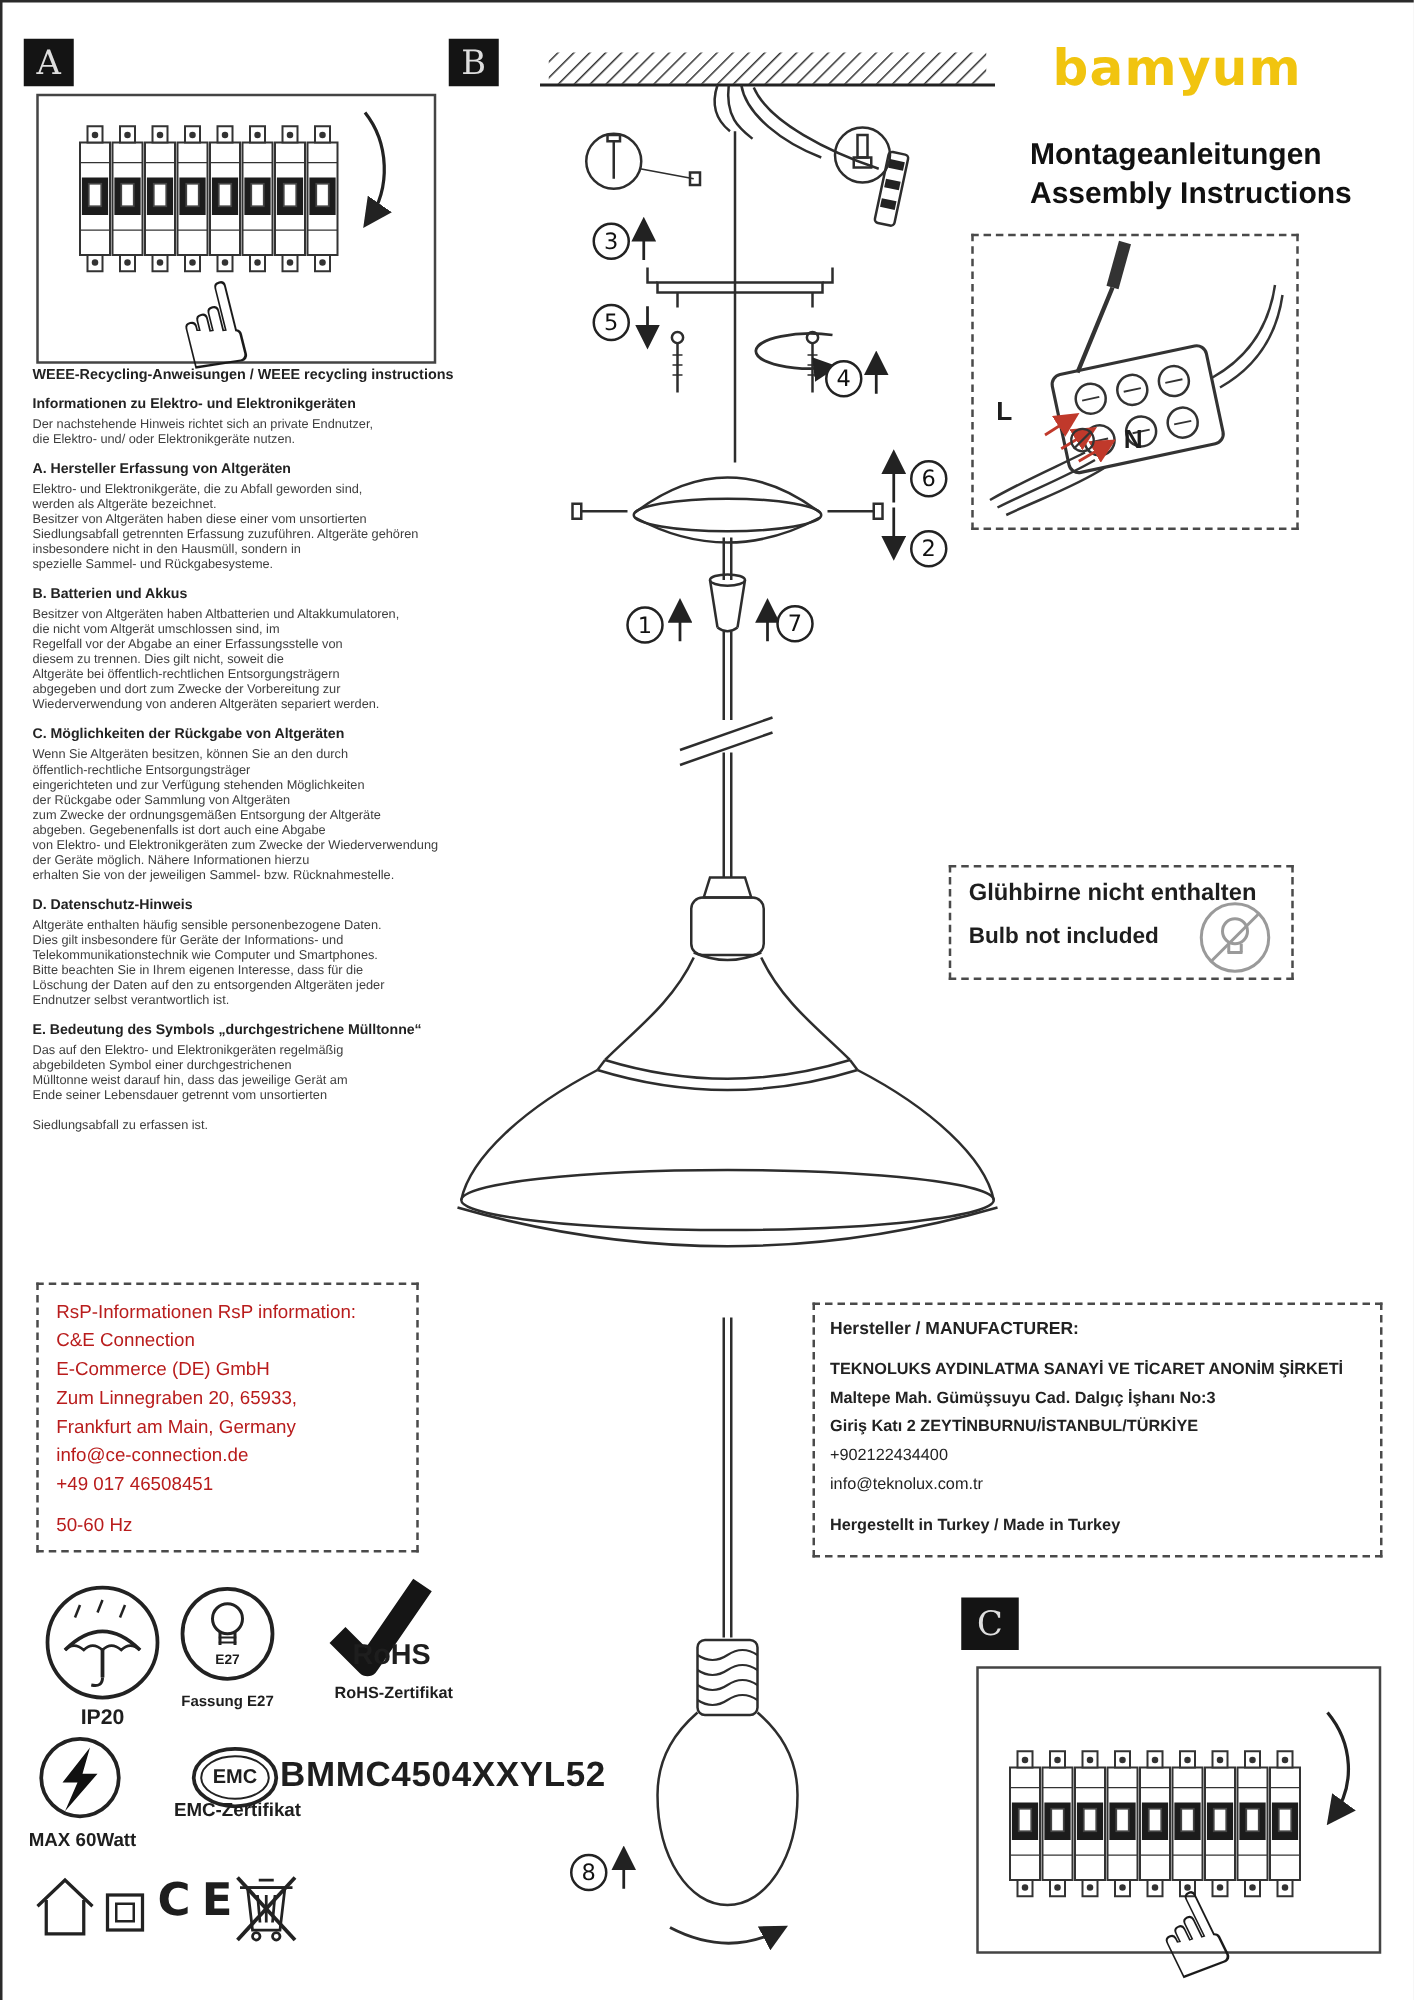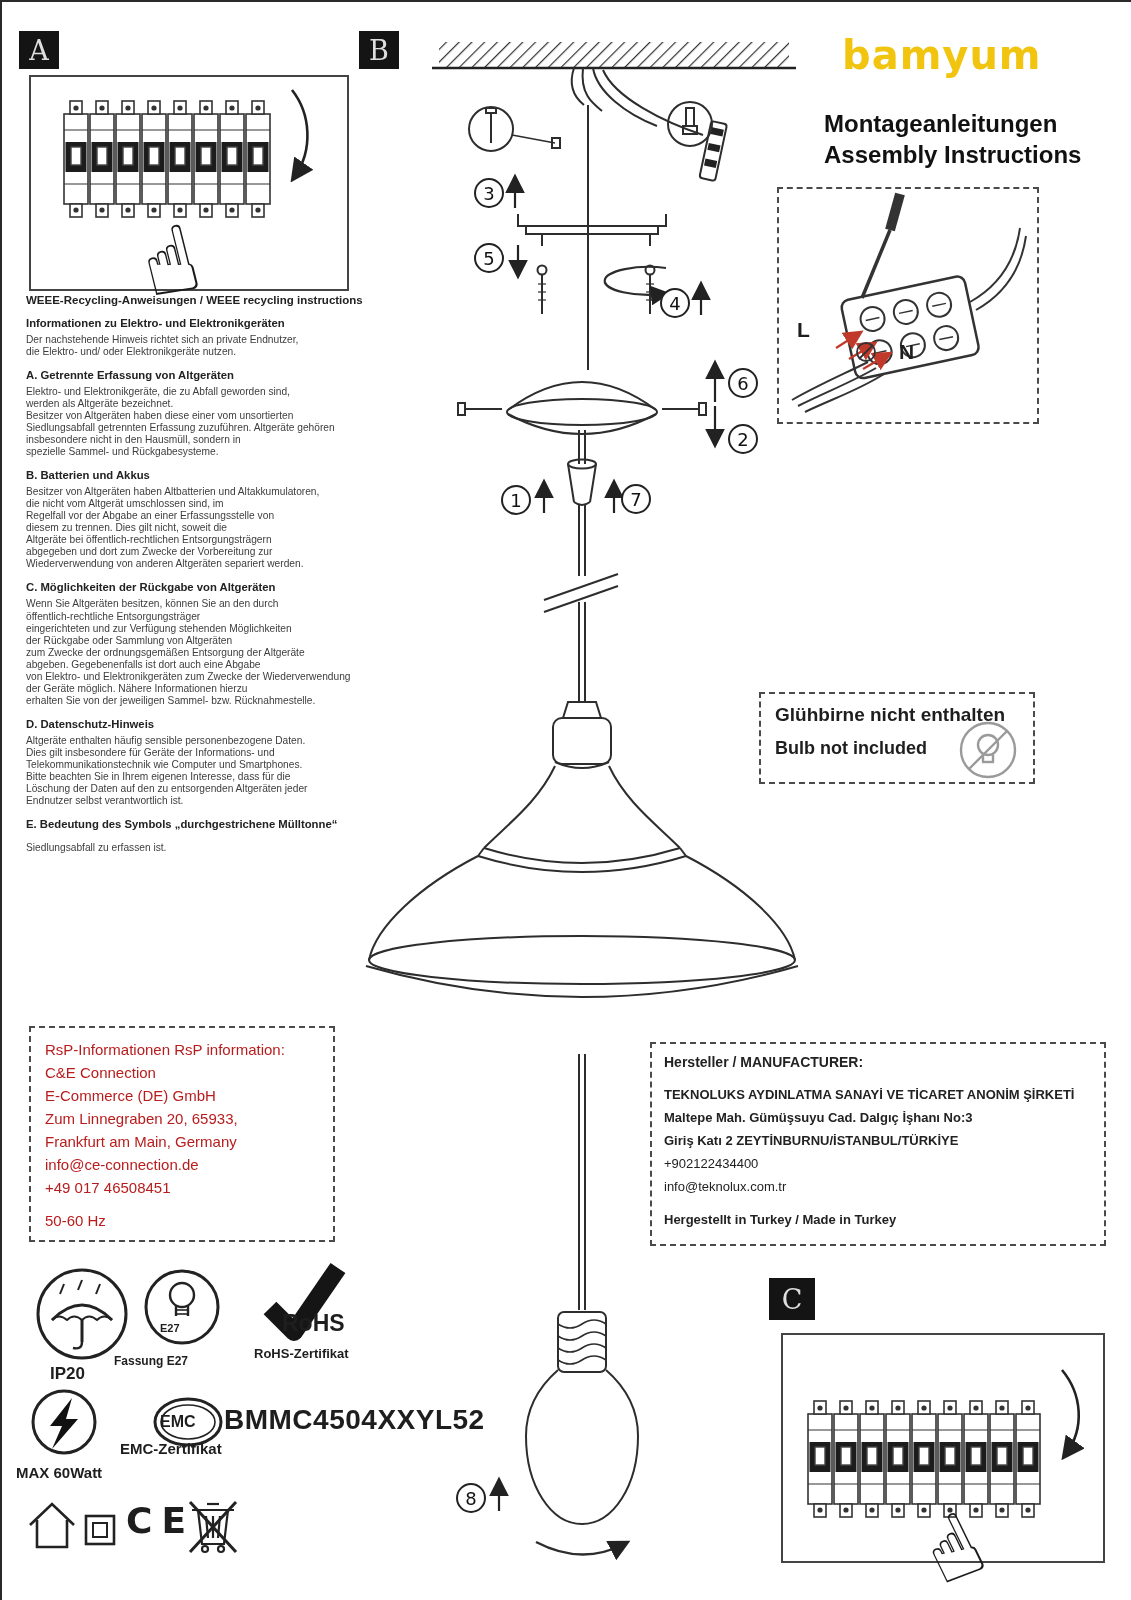--- a/index.html
+++ b/index.html
@@ -7,21 +7,21 @@
         border:2px solid #2a2a2a;font-family:"Liberation Sans",sans-serif;overflow:hidden;}
   .art{position:absolute;left:0;top:0;z-index:2;pointer-events:none;}
   .t{position:absolute;z-index:3;color:#1e1e1e;}
   .dashedbox{position:absolute;z-index:3;border:2px dashed #4a4a4a;box-sizing:border-box;background:transparent;}
   .seclabel{position:absolute;z-index:4;width:40px;height:38px;background:#141414;color:#dedede;
             display:flex;align-items:center;justify-content:center;
             font-family:"DejaVu Serif",serif;font-size:27px;}
   .stepnum{position:absolute;z-index:4;width:30px;height:30px;border-radius:50%;border:2px solid #222;
            background:#fff;display:flex;align-items:center;justify-content:center;
            font-size:18px;font-family:"DejaVu Sans",sans-serif;color:#111;box-sizing:border-box;}
-  .lbl{font-weight:bold;}
+  .lbl{font-weight:bold;text-align:center;}
   .weee{width:362px;}
   .w-title{font-size:11.5px;font-weight:bold;color:#222;}
   .w-h{font-size:11.3px;font-weight:bold;margin-top:11px;color:#222;}
   .w-b{font-size:10.2px;line-height:1.18;margin-top:5px;white-space:pre-line;color:#3d3d3d;}
   .w-footer{margin-top:12px;}
   .brand-logo{font-family:"DejaVu Sans",sans-serif;font-weight:800;font-size:40px;letter-spacing:1px;}
   .doc-title{font-size:24px;font-weight:600;line-height:31px;color:#111;}
   .mfr div{line-height:1.15;}
 </style>
 </head>
@@ -322,21 +322,21 @@
     <div>Montageanleitungen</div>
     <div>Assembly Instructions</div>
   </div>
   <div class="t brand-logo" style="left:840px;top:30px;color:#f1c40f;">bamyum</div>
 
   <div class="t weee" style="left:24px;top:292px;">
     <div class="w-title">WEEE-Recycling-Anweisungen / WEEE recycling instructions</div>
     <div class="w-h">Informationen zu Elektro- und Elektronikgeräten</div>
     <div class="w-b">Der nachstehende Hinweis richtet sich an private Endnutzer,
  die Elektro- und/ oder Elektronikgeräte nutzen.</div>
-    <div class="w-h">A. Getrennte Erfassung von Altgeräten</div>
+    <div class="w-h">A. Hersteller Erfassung von Altgeräten</div>
     <div class="w-b">Elektro- und Elektronikgeräte, die zu Abfall geworden sind,
 werden als Altgeräte bezeichnet.
 Besitzer von Altgeräten haben diese einer vom unsortierten
 Siedlungsabfall getrennten Erfassung zuzuführen. Altgeräte gehören
 insbesondere nicht in den Hausmüll, sondern in
 spezielle Sammel- und Rückgabesysteme.</div>
     <div class="w-h">B. Batterien und Akkus</div>
     <div class="w-b">Besitzer von Altgeräten haben Altbatterien und Altakkumulatoren,
  die nicht vom Altgerät umschlossen sind, im
 Regelfall vor der Abgabe an einer Erfassungsstelle von
@@ -355,20 +355,24 @@
 der Geräte möglich. Nähere Informationen hierzu
 erhalten Sie von der jeweiligen Sammel- bzw. Rücknahmestelle.</div>
     <div class="w-h">D. Datenschutz-Hinweis</div>
     <div class="w-b">Altgeräte enthalten häufig sensible personenbezogene Daten.
 Dies gilt insbesondere für Geräte der Informations- und
 Telekommunikationstechnik wie Computer und Smartphones.
  Bitte beachten Sie in Ihrem eigenen Interesse, dass für die
 Löschung der Daten auf den zu entsorgenden Altgeräten jeder
 Endnutzer selbst verantwortlich ist.</div>
     <div class="w-h">E. Bedeutung des Symbols „durchgestrichene Mülltonne“</div>
+    <div class="w-b">Das auf den Elektro- und Elektronikgeräten regelmäßig
+abgebildeten Symbol einer durchgestrichenen
+Mülltonne weist darauf hin, dass das jeweilige Gerät am
+Ende seiner Lebensdauer getrennt vom unsortierten</div>
     <div class="w-b w-footer">Siedlungsabfall zu erfassen ist.</div>
   </div>
 
   <div class="dashedbox" style="left:775px;top:185px;width:262px;height:237px;"></div>
   <div class="t" style="left:795px;top:316px;font-size:21px;font-weight:700;">L</div>
   <div class="t" style="left:897px;top:338px;font-size:21px;font-weight:700;">N</div>
 
   <div class="dashedbox" style="left:757px;top:690px;width:276px;height:92px;">
     <div class="t" style="left:14px;top:10px;font-size:19px;font-weight:600;">Glühbirne nicht enthalten</div>
     <div class="t" style="left:14px;top:44px;font-size:18px;font-weight:600;">Bulb not included</div>

